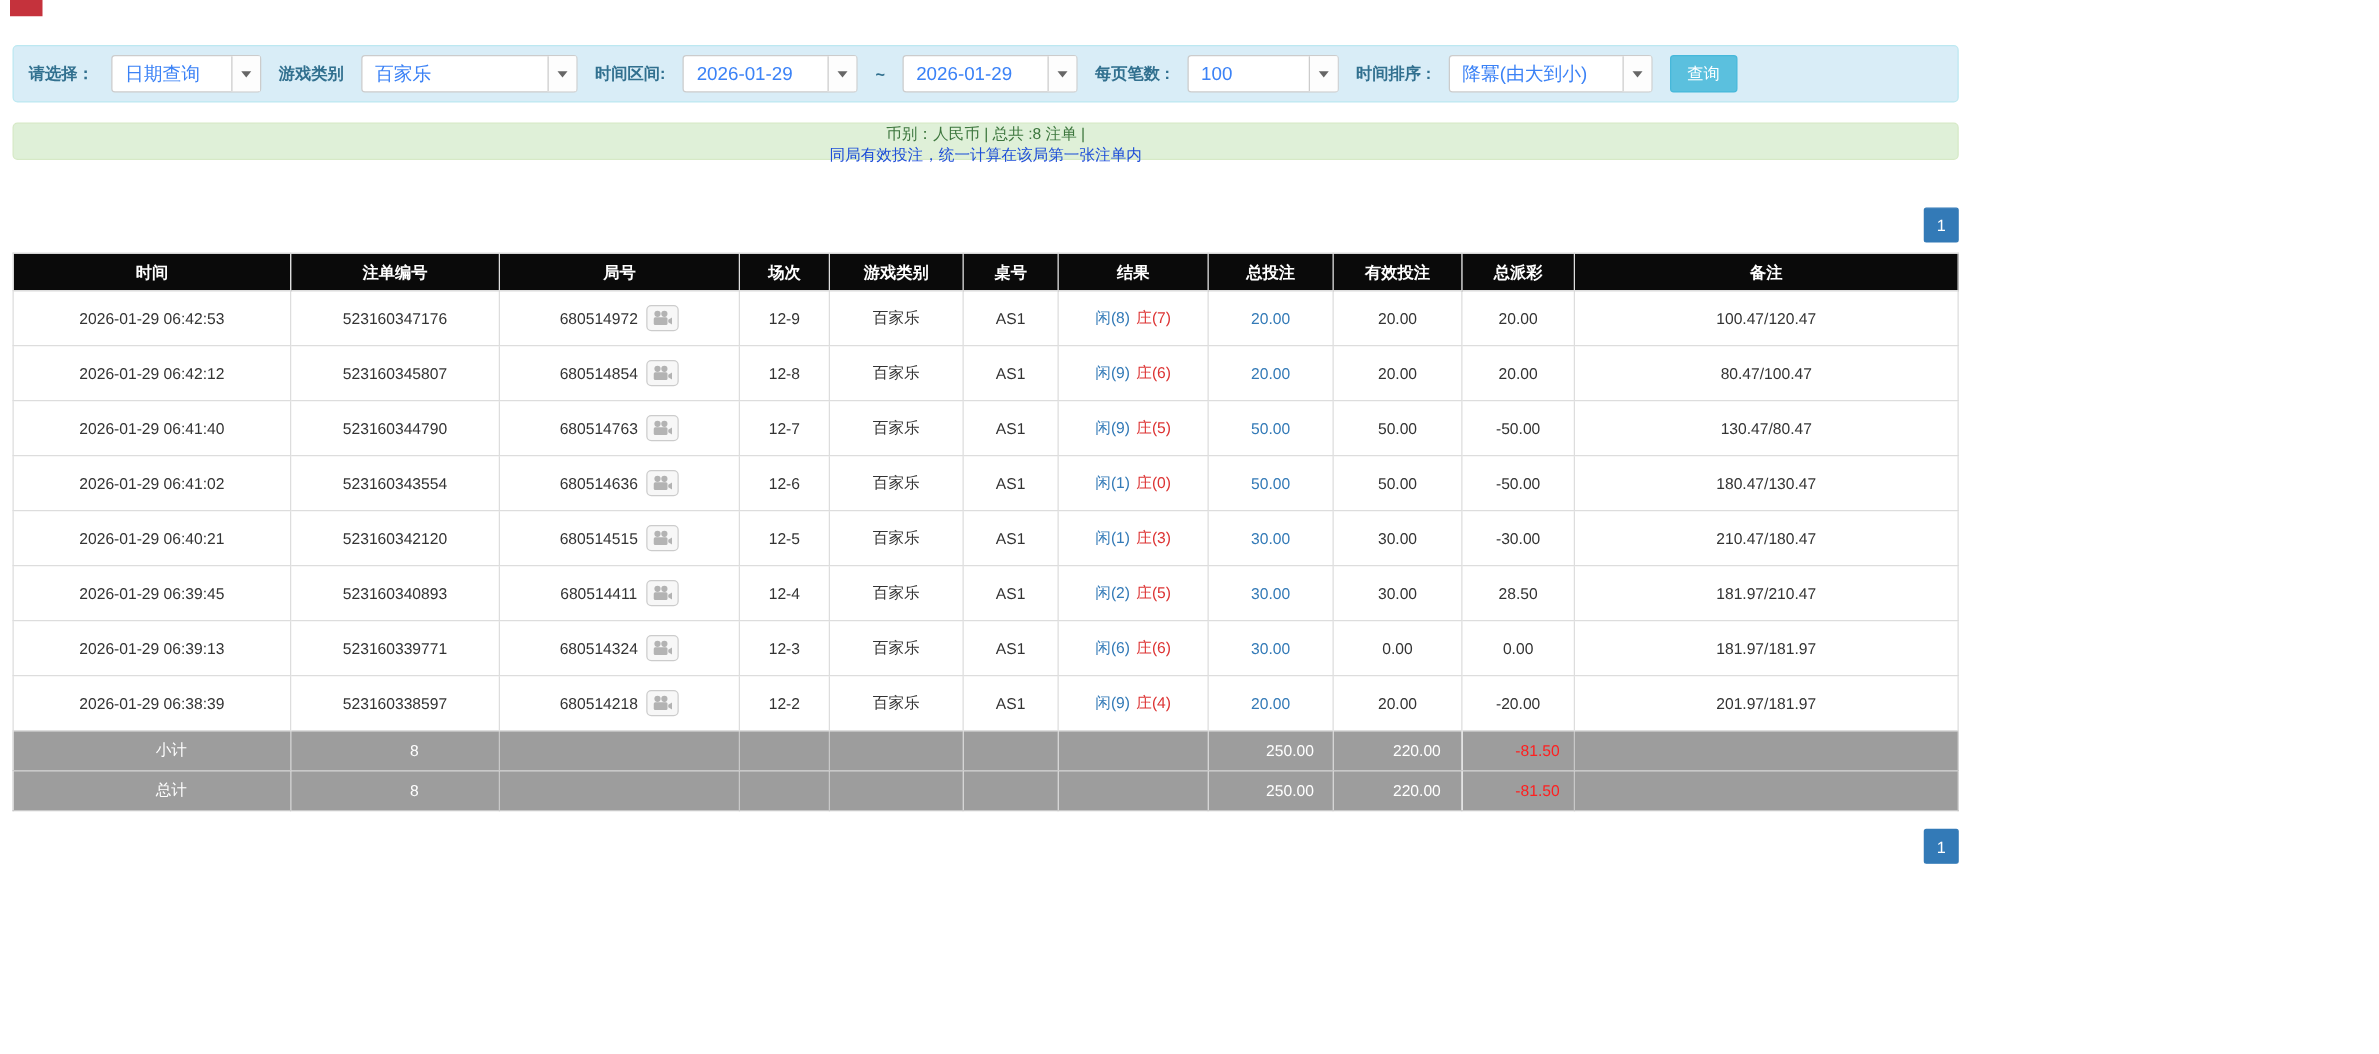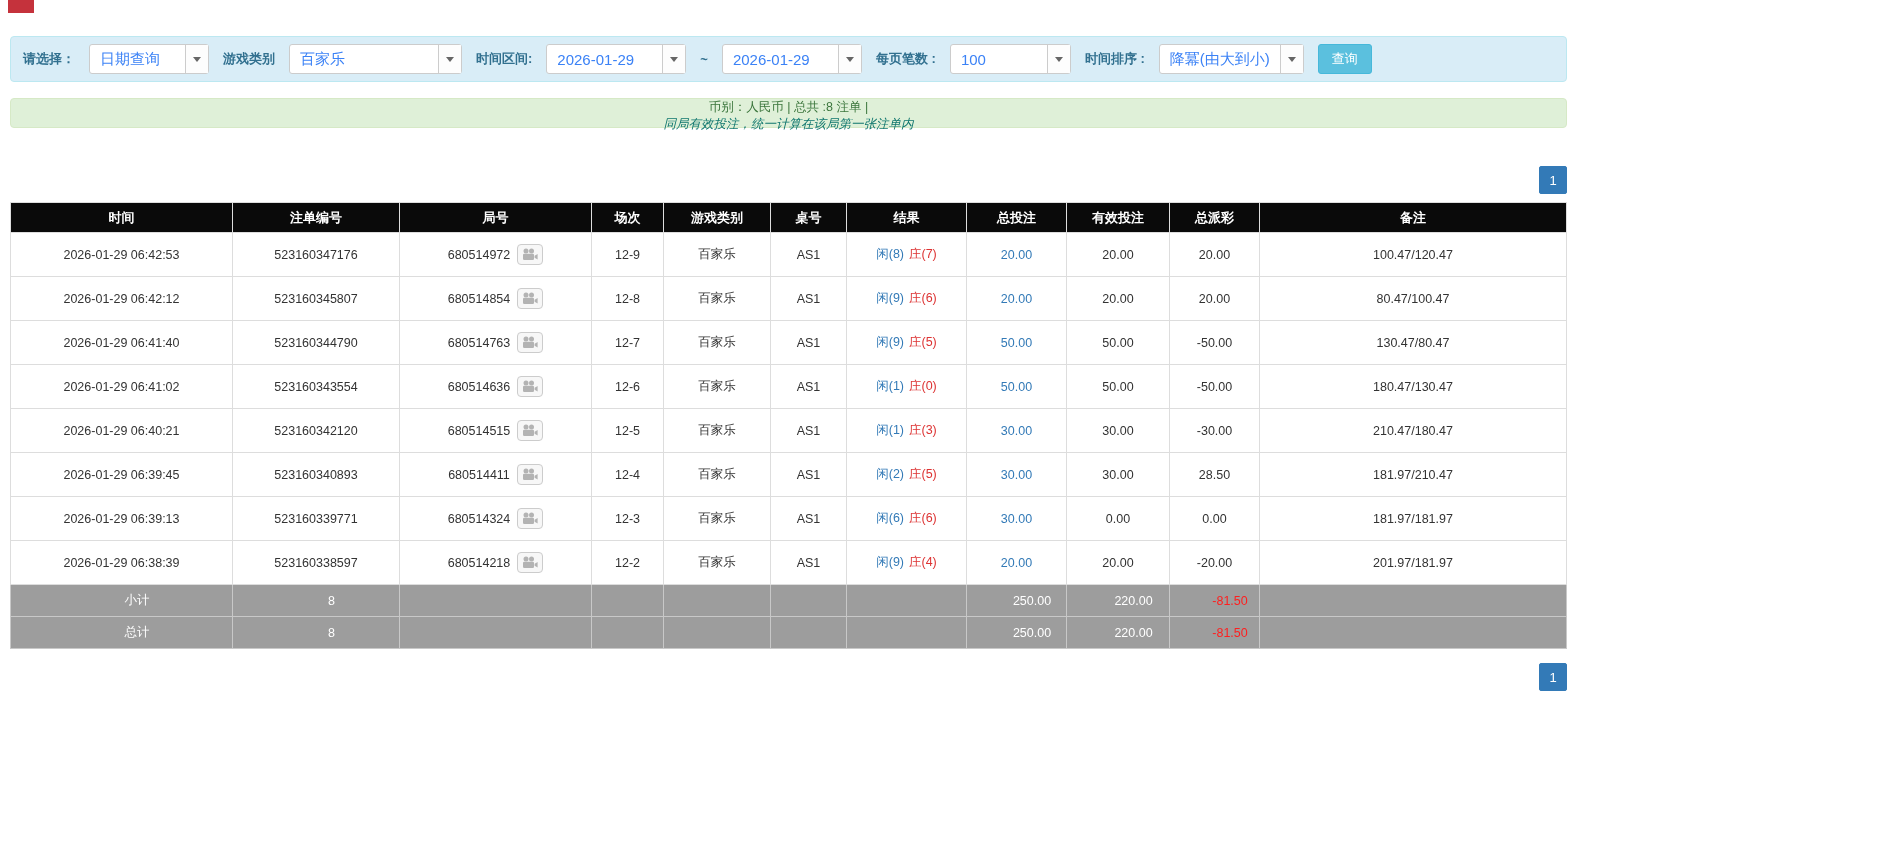--- a/index.html
+++ b/index.html
@@ -46,38 +46,38 @@
   }
   .combo-caret i {
     width: 0; height: 0; display: block;
     border-left: 4px solid transparent; border-right: 4px solid transparent;
     border-top: 5px solid #666;
   }
   .w-query { width: 120px; }
   .w-game  { width: 173px; }
   .w-date  { width: 140px; }
   .w-size  { width: 121px; }
-  .w-sort  { width: 145px; }
+  .w-sort  { width: 163px; }
   .tilde { color: #31708f; font-weight: bold; }
   .search-btn {
     background: #5bc0de; border: 1px solid #46b8da; color: #fff;
     border-radius: 3px; height: 30px; padding: 0 13px; font-size: 13px;
     cursor: pointer; font-family: inherit;
   }
 
   
   .summary-bar {
     background: #dff0d8; border: 1px solid #d6e9c6; border-radius: 4px;
     margin-top: 16px; height: 30px; padding: 0 12px;
     display: flex; align-items: center; justify-content: space-between;
     font-size: 12.5px;
     flex-direction: column;
   }
   .summary-left { color: #3c763d; }
-  .summary-right { color: #0f766e; font-style: italic; }
+  .summary-right { color: #1d4ed8; }
 
   
   .pagination { display: flex; justify-content: flex-end; }
   .pagination.top { margin-top: 38px; margin-bottom: 8px; }
   .pagination.bottom { margin-top: 14px; }
   .page-btn {
     background: #337ab7; border: 1px solid #337ab7; color: #fff;
     min-width: 28px; height: 28px; padding: 0 6px;
     display: inline-flex; align-items: center; justify-content: center;
     font-size: 13px; border-radius: 2px; cursor: pointer;

